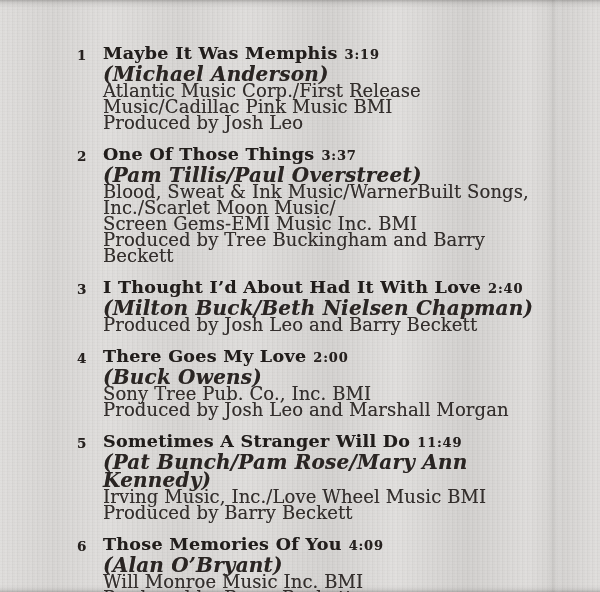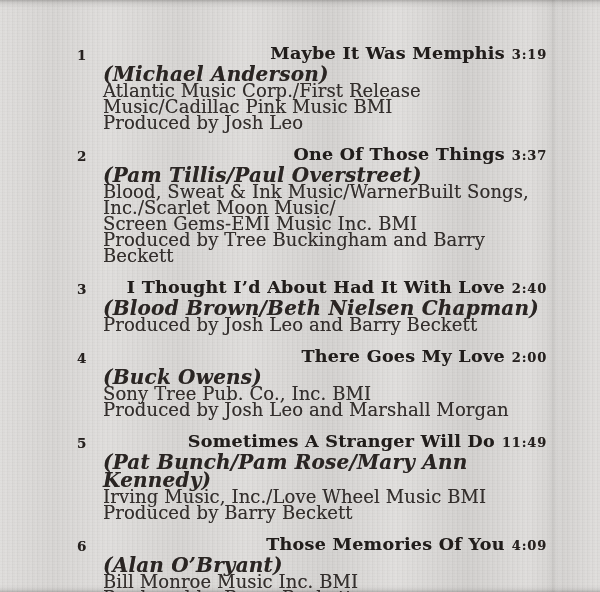--- a/index.html
+++ b/index.html
@@ -85,21 +85,20 @@
   }
 
   .title-line {
     margin: 0;
     font-size: 17.5px;
     line-height: 20px;
     font-weight: bold;
     letter-spacing: 0.3px;
     color: #211d1b;
     white-space: nowrap;
-    text-align: right;
   }
   .time {
     font-size: 13px;
     letter-spacing: 0.8px;
     margin-left: 7px;
     color: #26211f;
   }
 
   .writers {
     margin: 0;
@@ -149,21 +148,21 @@
         <p class="publishing">Blood, Sweat &amp; Ink Music/WarnerBuilt Songs, Inc./Scarlet Moon Music/
 Screen Gems-EMI Music Inc. BMI</p>
         <p class="produced">Produced by Tree Buckingham and Barry Beckett</p>
       </div>
     </section>
 
     <section class="track">
       <div class="num">3</div>
       <div class="info">
         <h2 class="title-line"><span class="title">I Thought I’d About Had It With Love</span><span class="time">2:40</span></h2>
-        <p class="writers">(Blood Brown/Beth Nielsen Chapman)</p>
+        <p class="writers">(Milton Buck/Beth Nielsen Chapman)</p>
         <p class="produced">Produced by Josh Leo and Barry Beckett</p>
       </div>
     </section>
 
     <section class="track">
       <div class="num">4</div>
       <div class="info">
         <h2 class="title-line"><span class="title">There Goes My Love</span><span class="time">2:00</span></h2>
         <p class="writers">(Buck Owens)</p>
         <p class="publishing">Sony Tree Pub. Co., Inc. BMI</p>
@@ -179,19 +178,19 @@
         <p class="publishing">Irving Music, Inc./Love Wheel Music BMI</p>
         <p class="produced">Produced by Barry Beckett</p>
       </div>
     </section>
 
     <section class="track">
       <div class="num">6</div>
       <div class="info">
         <h2 class="title-line"><span class="title">Those Memories Of You</span><span class="time">4:09</span></h2>
         <p class="writers">(Alan O’Bryant)</p>
-        <p class="publishing">Bill Monroe Music Inc. BMI</p>
+        <p class="publishing">Will Monroe Music Inc. BMI</p>
         <p class="produced">Produced by Barry Beckett</p>
       </div>
     </section>
 
   </div>
 </div>
 
 </body></html>

